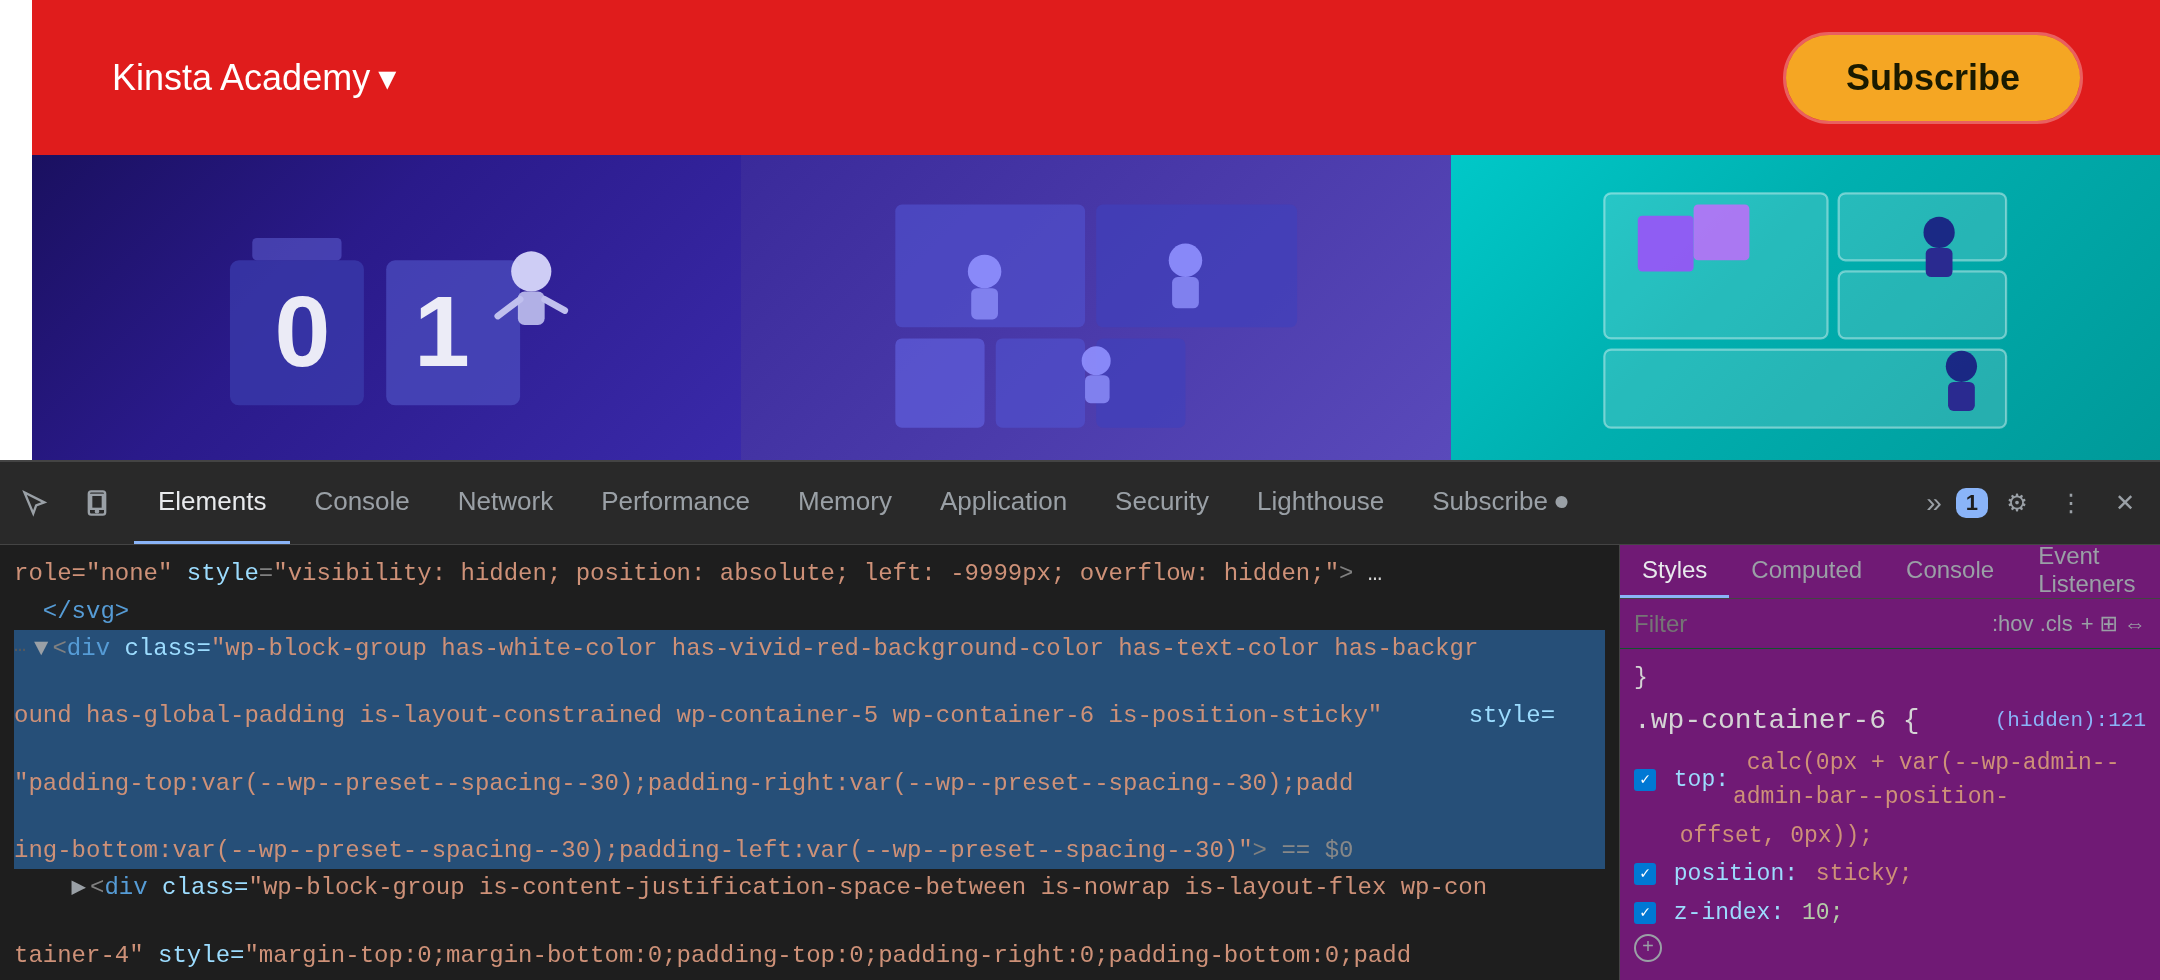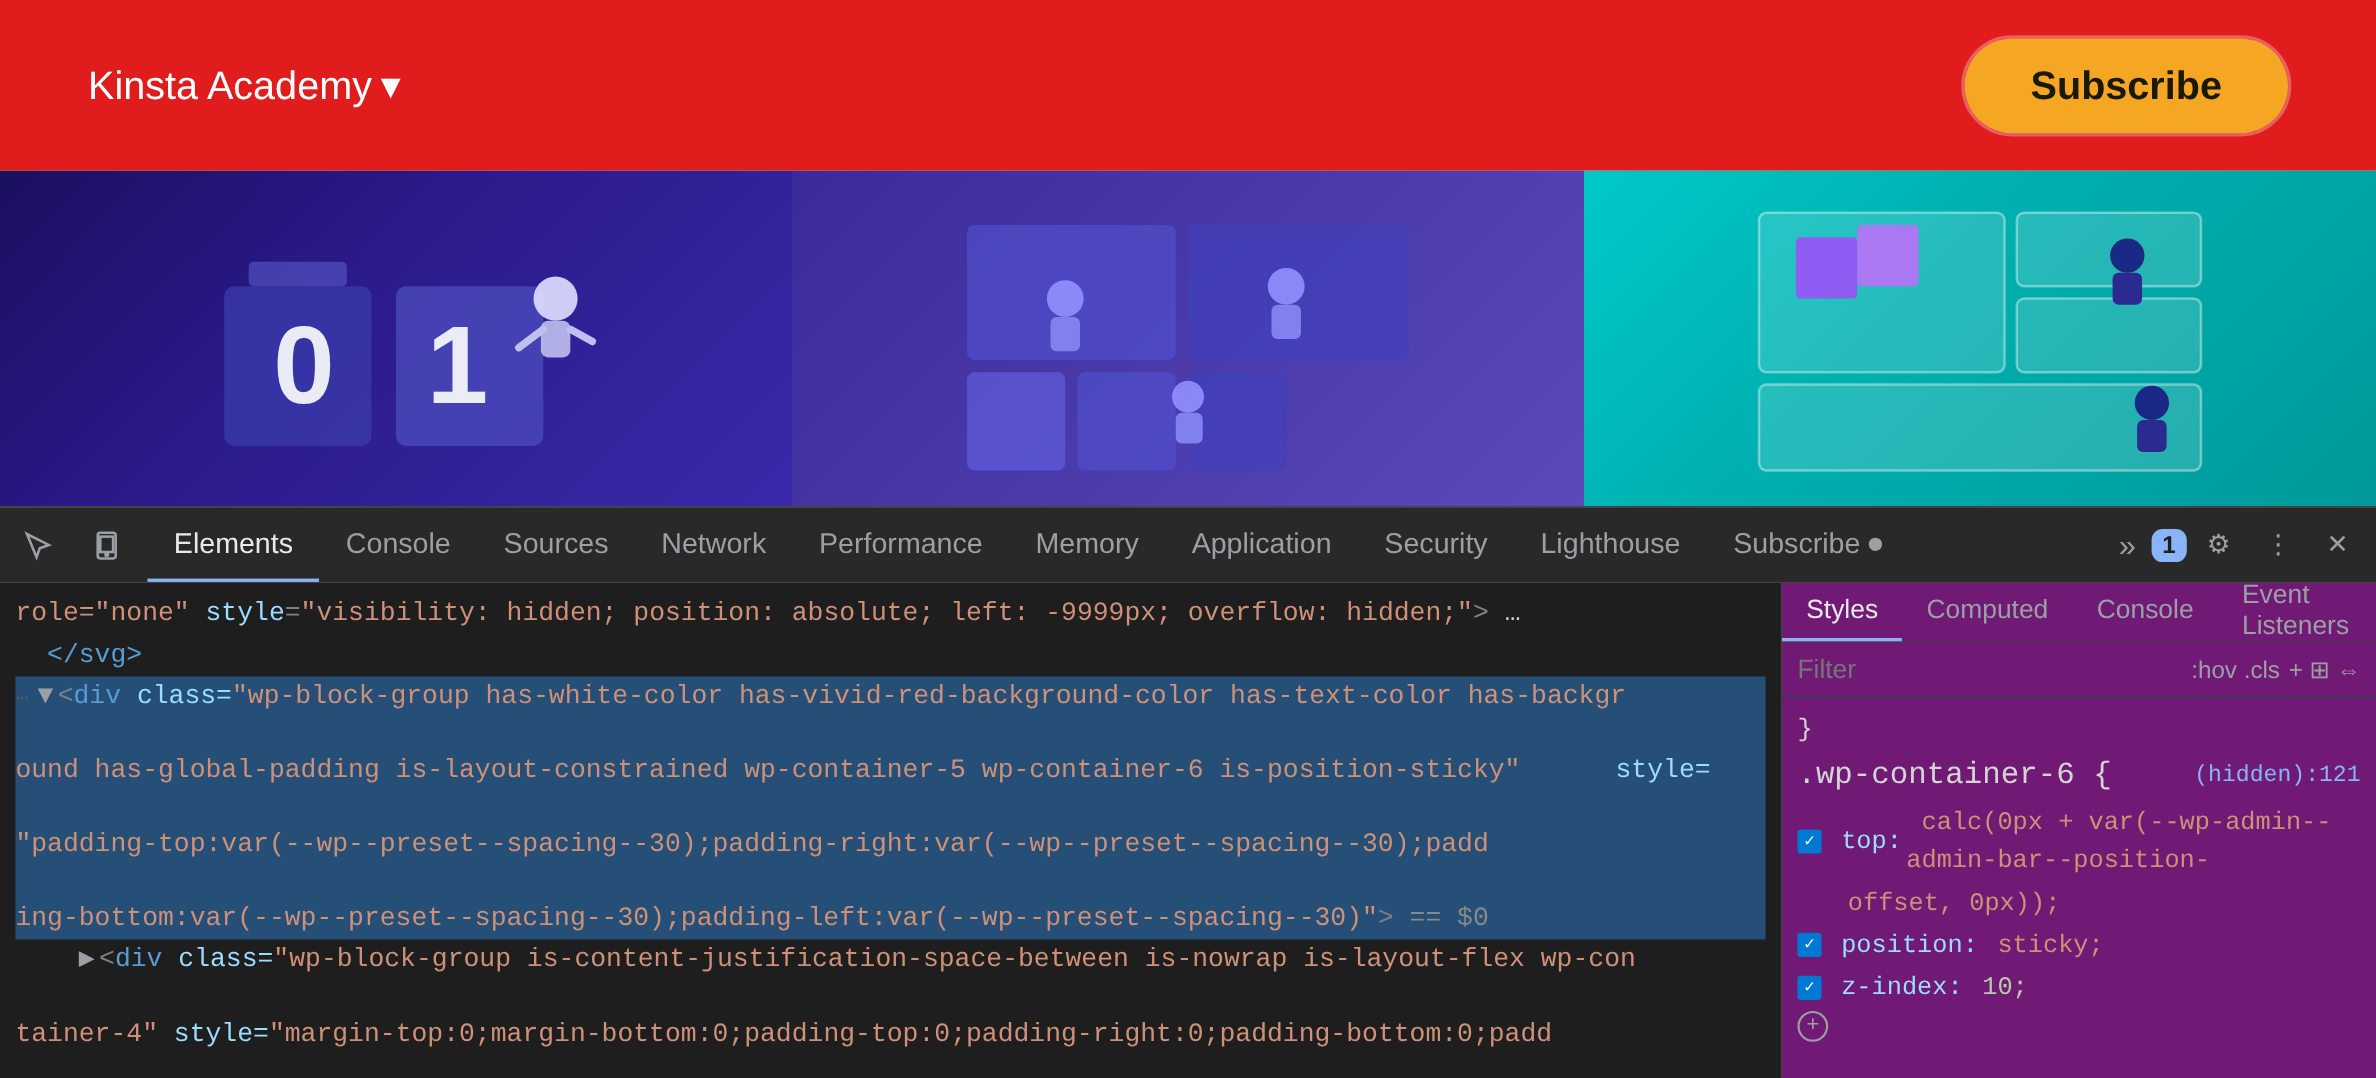--- a/index.html
+++ b/index.html
@@ -5,20 +5,21 @@
     * { box-sizing: border-box; margin: 0; padding: 0; }
     body { font-family: Arial, sans-serif; background: #fff; width: 2160px; height: 980px; overflow: hidden; }
 
     
     .website-area {
       width: 100%;
       height: 460px;
       background: #fff;
       overflow: hidden;
       position: relative;
+      padding-left: 32px;
     }
 
     
     .site-header {
       background: #e01c1c;
       width: 100%;
       height: 155px;
       display: flex;
       align-items: center;
       justify-content: space-between;
@@ -95,21 +96,21 @@
       display: flex;
       flex-direction: column;
       border-top: 2px solid #444;
     }
 
     
     .devtools-toolbar {
       display: flex;
       align-items: center;
       background: #292929;
-      height: 68px;
+      height: 83px;
       border-bottom: 1px solid #444;
       padding: 0 10px;
       gap: 12px;
       flex-shrink: 0;
     }
 
     .devtools-icon-btn {
       width: 50px;
       height: 50px;
       display: flex;
@@ -444,23 +445,20 @@
     </button>
 
     <div class="devtools-tabs">
       <div class="devtools-tab active">
         <span>Elements</span>
       </div>
       <div class="devtools-tab">
         <span>Console</span>
       </div>
       <div class="devtools-tab">
-        <span>Sources</span>
-      </div>
-      <div class="devtools-tab">
         <span>Network</span>
       </div>
       <div class="devtools-tab">
         <span>Performance</span>
       </div>
       <div class="devtools-tab">
         <span>Memory</span>
       </div>
       <div class="devtools-tab">
         <span>Application</span>

